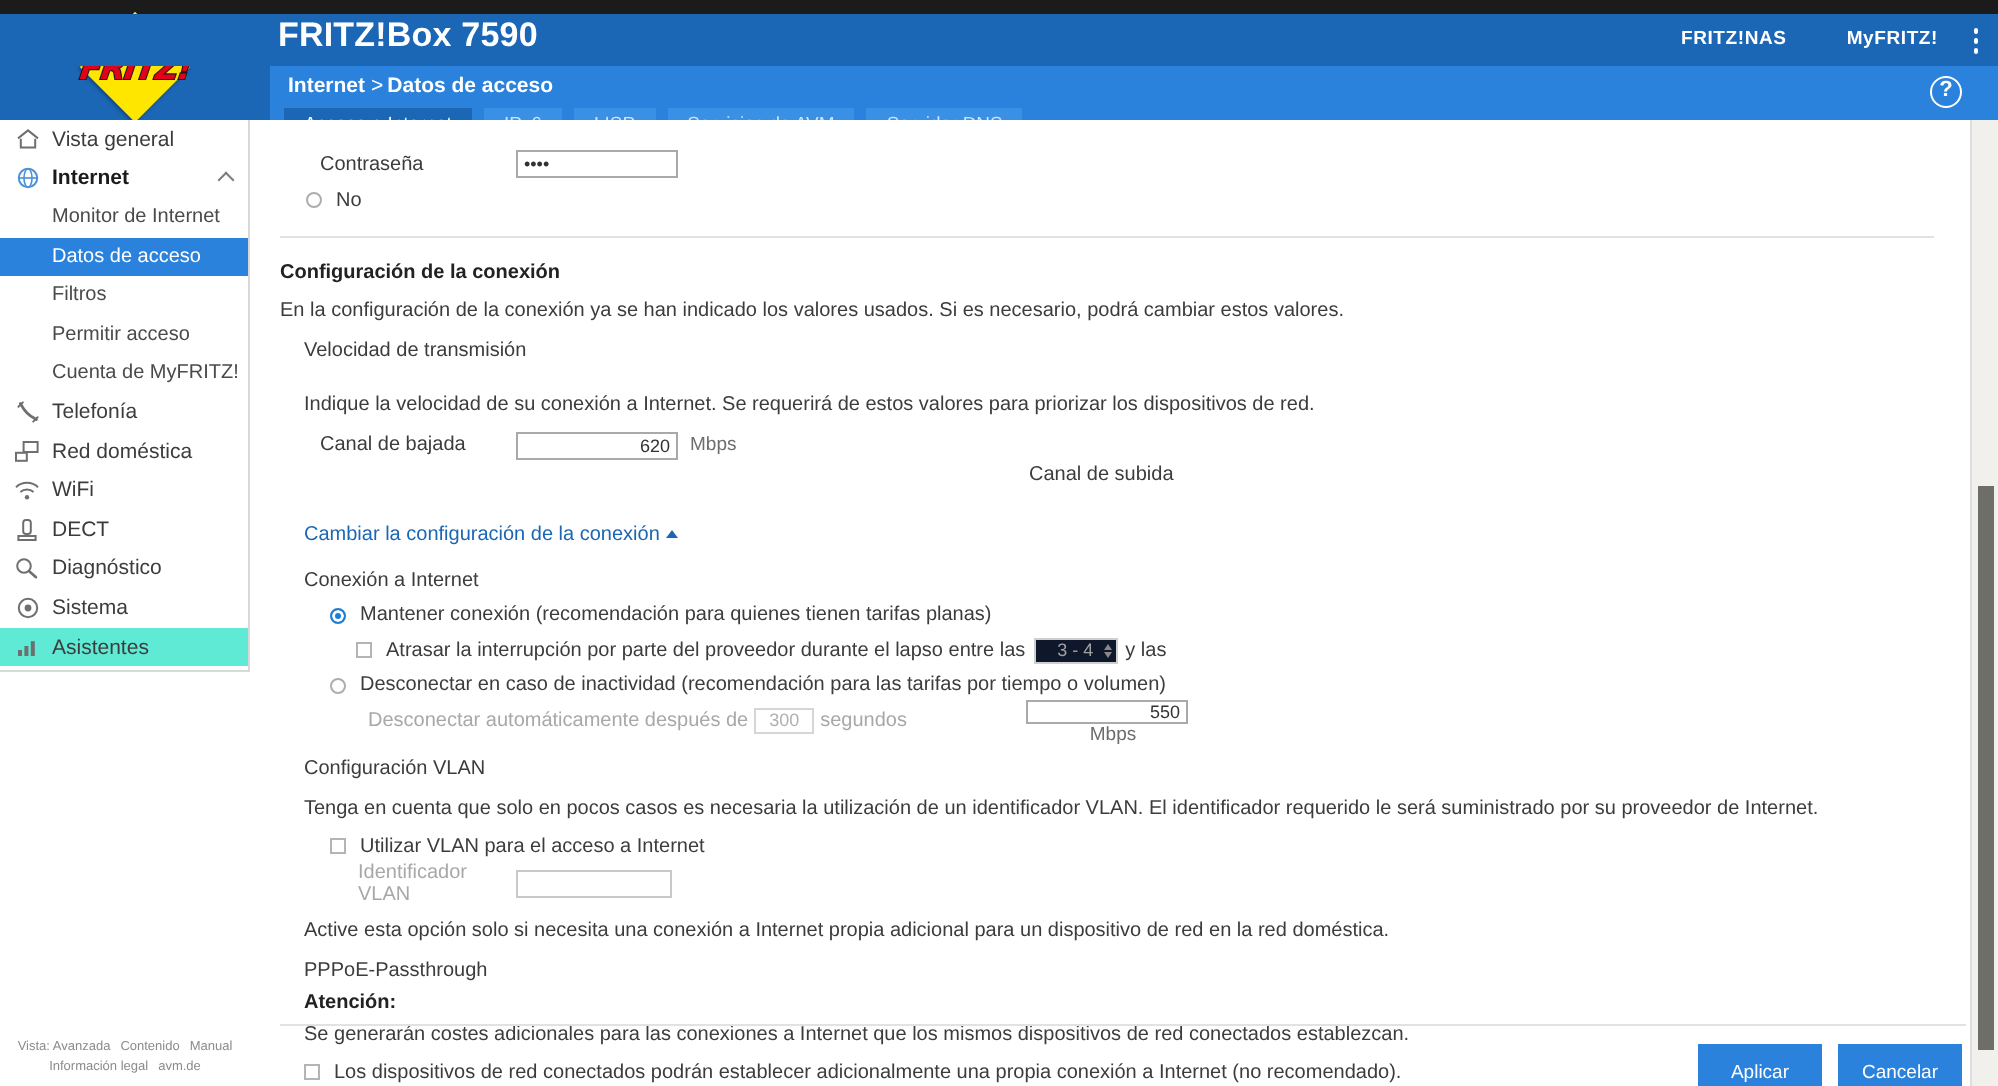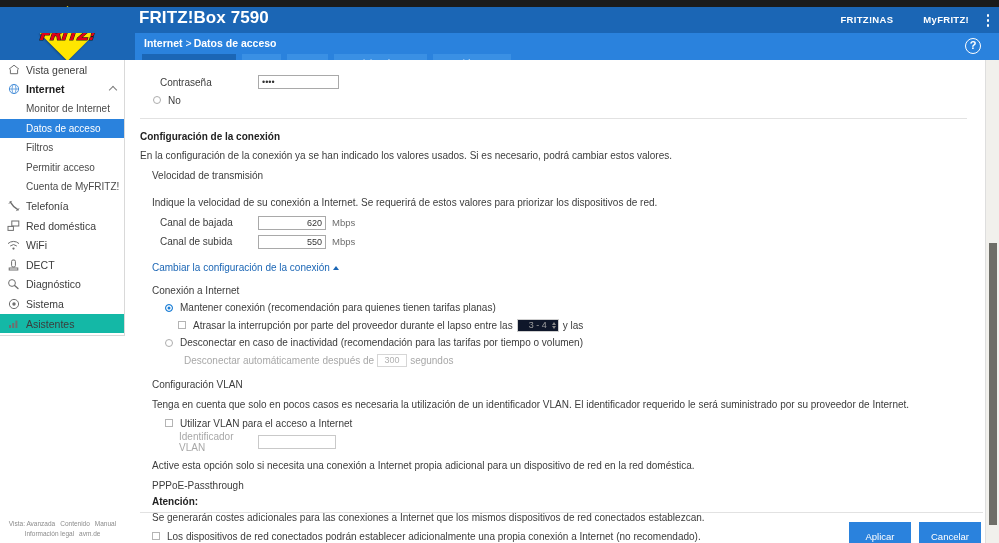--- a/index.html
+++ b/index.html
@@ -146,21 +146,21 @@
   }
   .nav-item .lbl { white-space: nowrap; }
   .nav-item.group > .lbl { font-weight: bold; color: #1b1b1b; }
   .nav-item.sub {
     padding-left: 26px; height: 19.4px;
     font-size: 10px; color: #4a4a4a;
   }
   .nav-item.sub.active {
     background: #2a82dd; color: #ffffff;
   }
-  .nav-item.last { background: #14b8a6; }
+  .nav-item.last { background: #5eead4; }
   .chev {
     position: absolute; right: 8px; top: 7px;
     width: 6px; height: 6px;
     border-left: 1.2px solid #7d7d7d;
     border-top: 1.2px solid #7d7d7d;
     transform: rotate(45deg);
   }
 
   
   .footlinks {
@@ -182,21 +182,21 @@
     width: 857px; padding: 0 16px 0 14px;
   }
 
   .row { display: flex; align-items: center; }
   .lbl-col {
     width: 118px; flex: 0 0 118px;
     font-size: 10px; color: #3c3c3c;
     padding-left: 20px;
   }
   .txtinput {
-    height: 14px; width: 68px;
+    height: 14px; width: 81px;
     border: 1px solid #a9a9a9;
     background: #fff; font-size: 9px;
     padding: 0 3px; color: #333;
     font-family: "Liberation Sans", sans-serif;
     outline: none;
   }
   .txtinput.num { text-align: right; }
   .unit { font-size: 9.5px; color: #6d6d6d; margin-left: 6px; }
 
   .radio {
@@ -474,21 +474,21 @@
 
       <div class="para ind" style="margin-top:9px;">Velocidad de transmisión</div>
       <div class="para ind" style="margin-top:16px;">Indique la velocidad de su conexión a Internet. Se requerirá de estos valores para priorizar los dispositivos de red.</div>
 
       <div class="row" style="height:19px;margin-top:5px;">
         <div class="lbl-col">Canal de bajada</div>
         <input class="txtinput num" type="text" value="620" style="">
         <span class="unit">Mbps</span>
       </div>
 
-      <div class="row" style="height:19px;">
+      <div class="row" style="height:19px;flex-direction:column;">
         <div class="lbl-col">Canal de subida</div>
         <input class="txtinput num" type="text" value="550" style="">
         <span class="unit">Mbps</span>
       </div>
 
       <div style="margin-top:6px;padding-left:12px;">
         <span class="link">Cambiar la configuración de la conexión</span><span class="caret-up"></span>
       </div>
 
       <div class="para ind" style="margin-top:10px;">Conexión a Internet</div>

